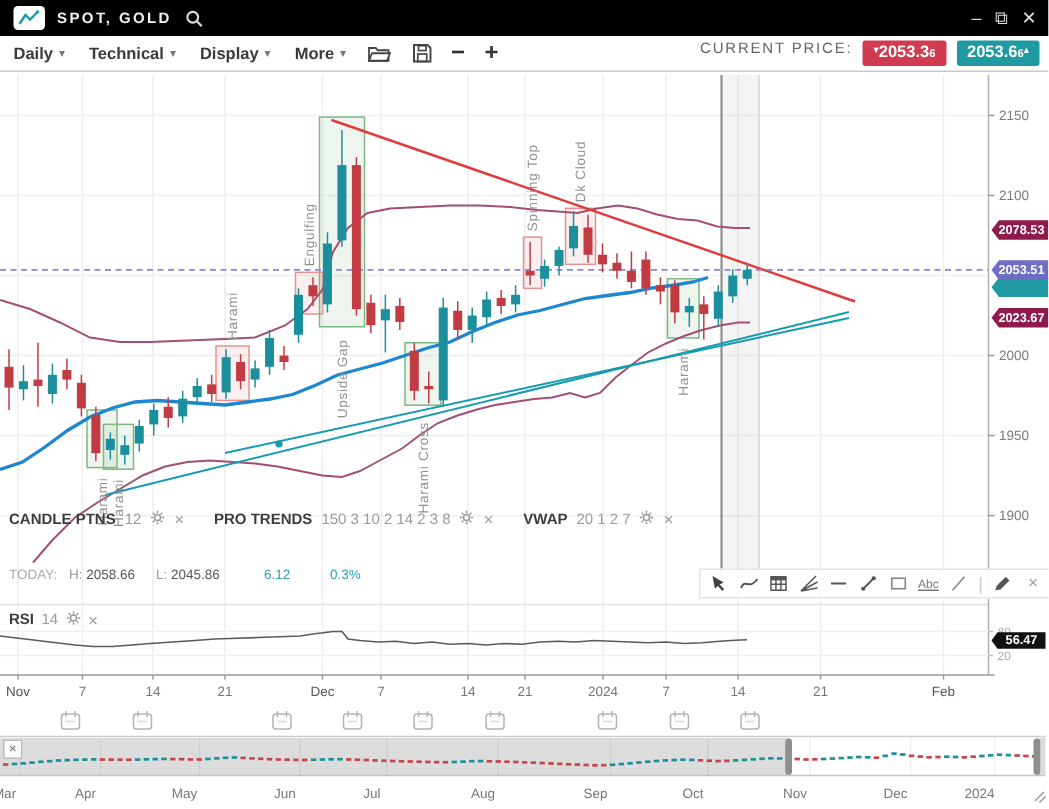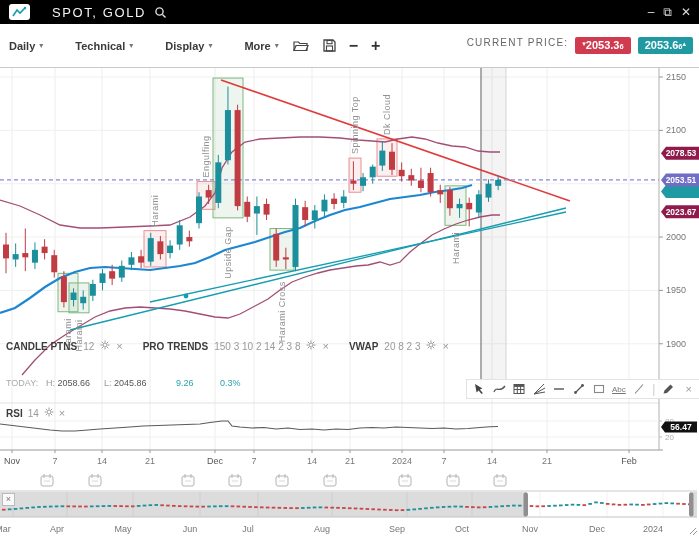--- a/index.html
+++ b/index.html
@@ -3,28 +3,28 @@
 <meta charset="utf-8">
 <style>
   html,body{margin:0;padding:0;background:#fff;width:699px;height:539px;overflow:hidden;
     font-family:"Liberation Sans","DejaVu Sans",sans-serif;-webkit-font-smoothing:antialiased;}
   #stage{position:relative;width:699px;height:539px;background:#fff;}
   #chart-svg{position:absolute;left:0;top:0;z-index:1;}
   .ov{position:absolute;z-index:3;}
   
   .titlebar{left:0;top:0;width:699px;height:24px;background:#000;display:flex;align-items:center;color:#fff;}
   .logo{width:21px;height:16px;background:#fff;border-radius:3px;margin-left:9px;display:flex;align-items:center;justify-content:center;}
-  .tb-title{font-size:13px;font-weight:normal;letter-spacing:1.6px;margin-left:22px;color:#f2f2f2;}
+  .tb-title{font-size:10px;font-weight:bold;letter-spacing:1.6px;margin-left:8px;color:#f2f2f2;}
   .tb-search{margin-left:8px;display:flex;align-items:center;}
   .win-controls{margin-left:auto;display:flex;align-items:center;gap:9px;margin-right:8px;color:#ddd;}
   .win-btn{font-size:12px;line-height:12px;cursor:default;}
   
-  .toolbar{left:0;top:24px;width:699px;height:44px;background:#fff;border-bottom:1px solid #c9c9c9;
+  .toolbar{left:0;top:24px;width:699px;height:24px;background:#fff;border-bottom:1px solid #c9c9c9;
     display:flex;align-items:center;box-sizing:border-box;}
-  .menu{display:flex;align-items:center;gap:4px;font-size:11px;font-weight:bold;color:#3a3a3a;margin-left:32px;}
+  .menu{display:flex;align-items:center;gap:4px;font-size:11px;font-weight:bold;color:#3a3a3a;margin-left:16px;}
   .menu:first-child{margin-left:9px;}
   .caret{font-size:8px;color:#777;}
   .tb-ico{margin-left:14px;display:flex;align-items:center;color:#444;}
   .tb-glyph{font-size:16px;font-weight:bold;color:#333;margin-left:13px;line-height:14px;}
   .cp-wrap{margin-left:auto;display:flex;align-items:flex-start;margin-right:6px;gap:7px;}
   .cp-label{font-size:10px;color:#666;letter-spacing:1.2px;}
   .badge{color:#fff;font-size:11px;font-weight:bold;padding:2px 7px 3px 7px;border-radius:2px;position:relative;}
   .badge .frac{font-size:7.5px;}
   .badge .tick{font-size:7px;position:relative;top:-3px;}
   
@@ -557,33 +557,33 @@
     <span class="lggap"></span>
     <span class="lgname">PRO TRENDS</span>
     <span class="lgparams">150 3 10 2 14 2 3 8</span>
     <span class="lgico"><svg width="10" height="10" viewBox="0 0 10 10">
           <circle cx="5" cy="5" r="2" fill="none" stroke="#999" stroke-width="1"></circle>
           <path d="M5 0.5v1.7M5 7.8v1.7M0.5 5h1.7M7.8 5h1.7M1.8 1.8l1.2 1.2M7 7l1.2 1.2M8.2 1.8L7 3M3 7L1.8 8.2" stroke="#999" stroke-width="1"></path>
         </svg></span>
     <span class="lgx">×</span>
     <span class="lggap"></span>
     <span class="lgname">VWAP</span>
-    <span class="lgparams">20 8 2 3</span>
+    <span class="lgparams">20 1 2 7</span>
     <span class="lgico"><svg width="10" height="10" viewBox="0 0 10 10">
           <circle cx="5" cy="5" r="2" fill="none" stroke="#999" stroke-width="1"></circle>
           <path d="M5 0.5v1.7M5 7.8v1.7M0.5 5h1.7M7.8 5h1.7M1.8 1.8l1.2 1.2M7 7l1.2 1.2M8.2 1.8L7 3M3 7L1.8 8.2" stroke="#999" stroke-width="1"></path>
         </svg></span>
     <span class="lgx">×</span>
   </div>
 
   <div class="ov statrow" style="top:378px;">
     <span class="st-lab">TODAY:</span>
     <span class="st-h"><span class="st-k">H:</span> <span class="st-v">2058.66</span></span>
     <span class="st-l"><span class="st-k">L:</span> <span class="st-v">2045.86</span></span>
-    <span class="st-c">9.26</span>
+    <span class="st-c">6.12</span>
     <span class="st-p">0.3%</span>
   </div>
 
   <div class="ov rsirow">
     <span class="lgname">RSI</span>
     <span class="lgparams">14</span>
     <span class="lgico"><svg width="10" height="10" viewBox="0 0 10 10">
           <circle cx="5" cy="5" r="2" fill="none" stroke="#999" stroke-width="1"></circle>
           <path d="M5 0.5v1.7M5 7.8v1.7M0.5 5h1.7M7.8 5h1.7M1.8 1.8l1.2 1.2M7 7l1.2 1.2M8.2 1.8L7 3M3 7L1.8 8.2" stroke="#999" stroke-width="1"></path>
         </svg></span>

